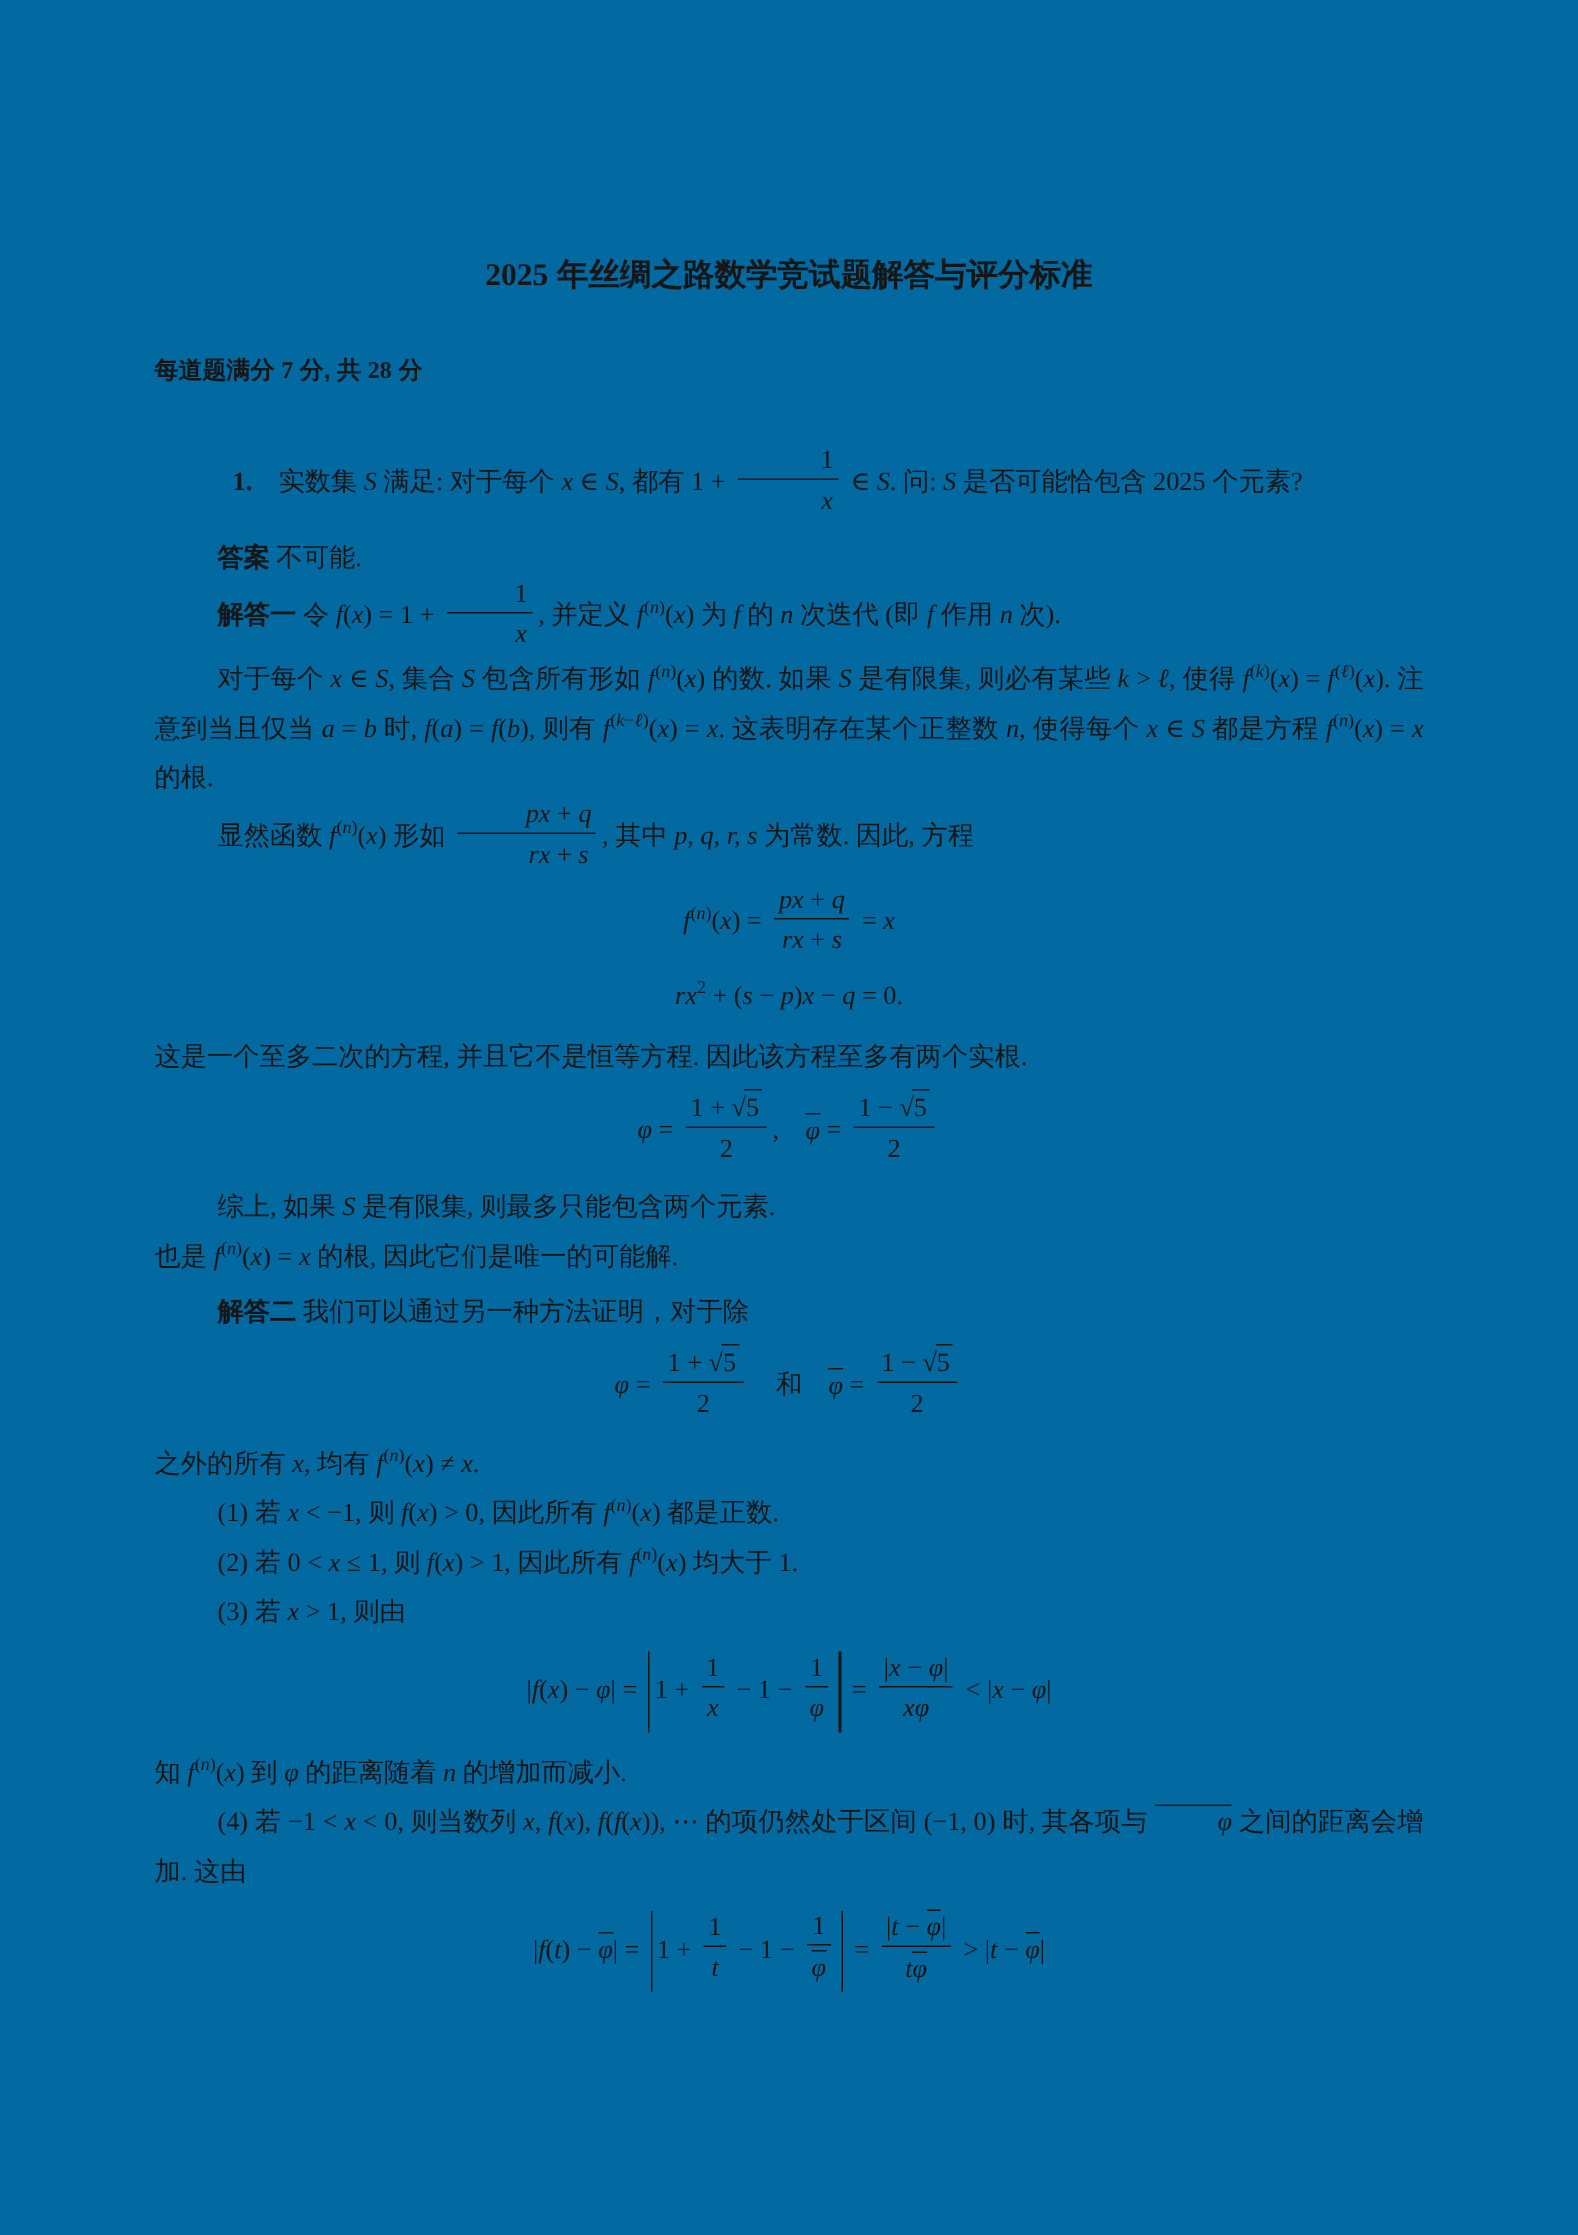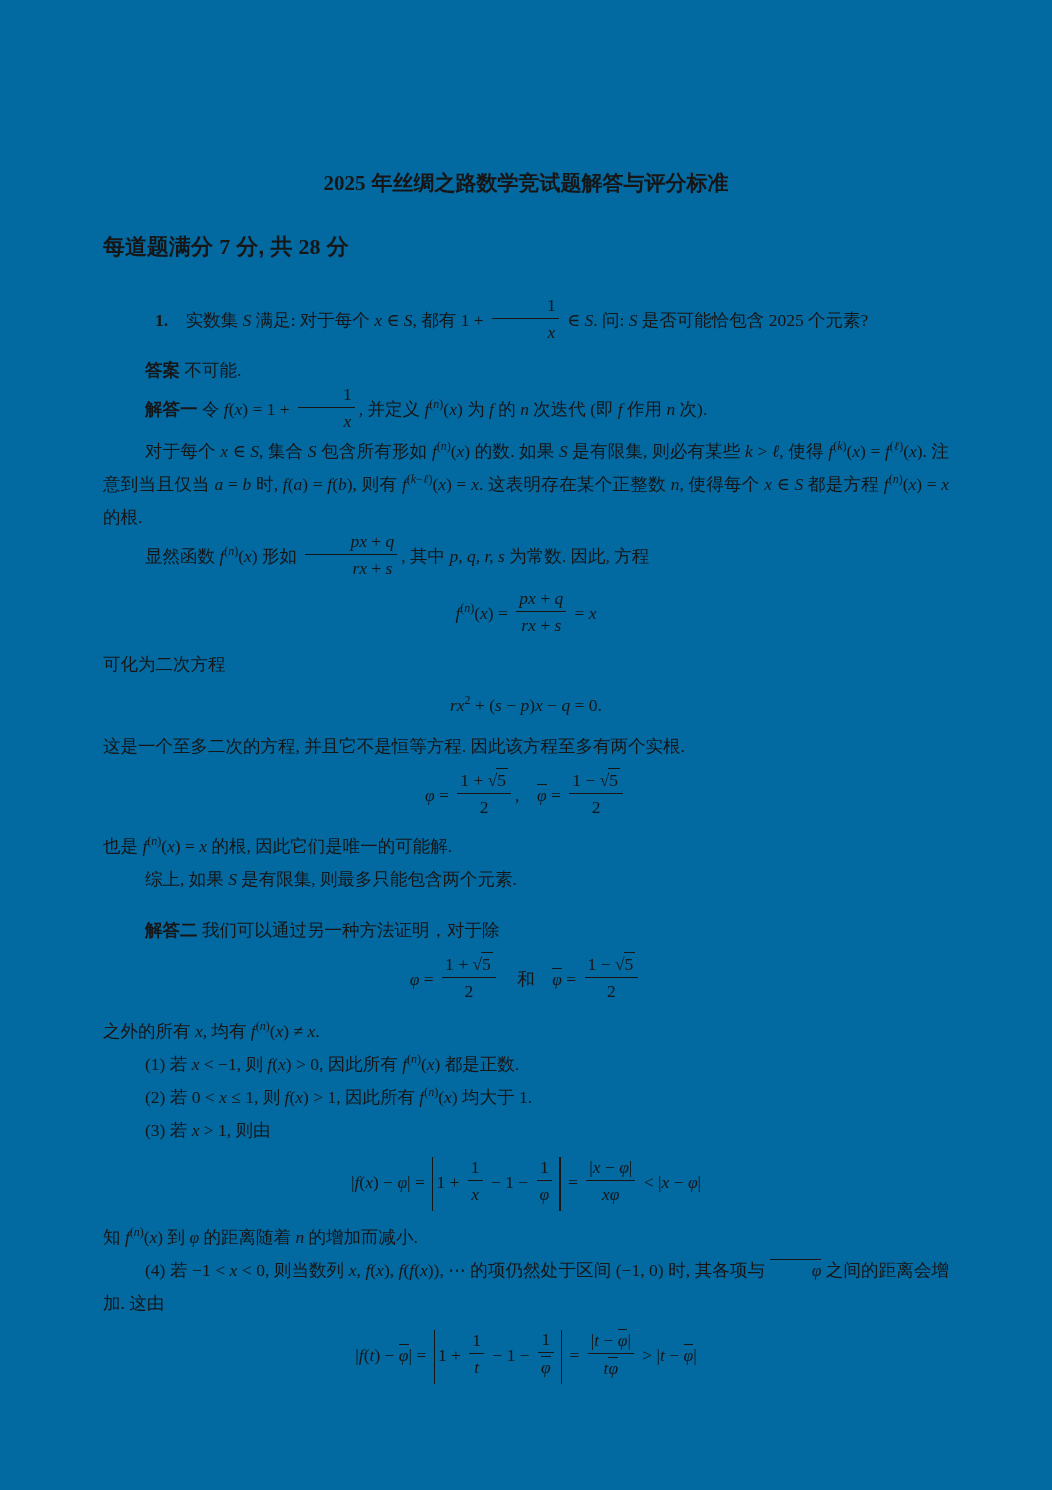--- a/index.html
+++ b/index.html
@@ -9,28 +9,28 @@
     background:#0369a1;color:#161616;
     font-family:"Liberation Serif","DejaVu Serif",serif;
     font-size:17.5px;
     overflow:hidden;
   }
   .content{position:absolute;left:103px;top:0;width:846px;}
   .title{
     text-align:center;font-size:21px;line-height:30px;
     margin:168px 0 0 0;font-weight:700;
   }
-  .subtitle{font-size:22px;margin:36px 0 0 0;line-height:26px;}
+  .subtitle{font-size:16px;margin:36px 0 0 0;line-height:26px;}
   .para{line-height:33px;margin:0;text-align:justify;}
   .display{margin:10px 0;text-align:center;line-height:normal;}
   .ind{text-indent:42px;}
   .ind2{text-indent:52px;}
   .mt26{margin-top:38px;}
   .mt22{margin-top:9px;}
-  .mt18{margin-top:18px;}
+  .mt18{margin-top:4px;}
   .mt14{margin-top:14px;}
   
   .ct{font-family:"Liberation Serif","DejaVu Serif",serif;}
   .cb{font-family:"Liberation Sans","DejaVu Sans",sans-serif;font-weight:700;}
   .rb{font-family:"Liberation Serif","DejaVu Serif",serif;font-weight:700;}
   .mi{font-family:"Liberation Serif","DejaVu Serif",serif;font-style:italic;}
   .mr{font-family:"Liberation Serif","DejaVu Serif",serif;}
   sup.msup{font-size:12px;line-height:0;vertical-align:7px;}
   sup.msup .mi,sup.msup .mr{font-size:12px;}
   .frac{
@@ -60,32 +60,31 @@
     <p class="para ind mt22"><span class="cb">答案</span><span class="ct"> 不可能.</span></p>
 
     <p class="para ind"><span class="cb">解答一</span><span class="ct"> 令 </span><span class="mi">f</span><span class="mr">(</span><span class="mi">x</span><span class="mr">) = 1 + </span><span class="frac"><span class="fn"><span class="mr">1</span></span><span class="fd"><span class="mi">x</span></span></span><span class="ct">, 并定义 </span><span class="mi">f</span><sup class="msup"><span class="mr">(</span><span class="mi">n</span><span class="mr">)</span></sup><span class="mr">(</span><span class="mi">x</span><span class="mr">)</span><span class="ct"> 为 </span><span class="mi">f</span><span class="ct"> 的 </span><span class="mi">n</span><span class="ct"> 次迭代 (即 </span><span class="mi">f</span><span class="ct"> 作用 </span><span class="mi">n</span><span class="ct"> 次).</span></p>
 
     <p class="para ind"><span class="ct">对于每个 </span><span class="mi">x</span><span class="mr"> ∈ </span><span class="mi">S</span><span class="ct">, 集合 </span><span class="mi">S</span><span class="ct"> 包含所有形如 </span><span class="mi">f</span><sup class="msup"><span class="mr">(</span><span class="mi">n</span><span class="mr">)</span></sup><span class="mr">(</span><span class="mi">x</span><span class="mr">)</span><span class="ct"> 的数. 如果 </span><span class="mi">S</span><span class="ct"> 是有限集, 则必有某些 </span><span class="mi">k</span><span class="mr"> &gt; </span><span class="mi">ℓ</span><span class="ct">, 使得 </span><span class="mi">f</span><sup class="msup"><span class="mr">(</span><span class="mi">k</span><span class="mr">)</span></sup><span class="mr">(</span><span class="mi">x</span><span class="mr">) = </span><span class="mi">f</span><sup class="msup"><span class="mr">(</span><span class="mi">ℓ</span><span class="mr">)</span></sup><span class="mr">(</span><span class="mi">x</span><span class="mr">)</span><span class="ct">. 注意到当且仅当 </span><span class="mi">a</span><span class="mr"> = </span><span class="mi">b</span><span class="ct"> 时, </span><span class="mi">f</span><span class="mr">(</span><span class="mi">a</span><span class="mr">) = </span><span class="mi">f</span><span class="mr">(</span><span class="mi">b</span><span class="mr">)</span><span class="ct">, 则有 </span><span class="mi">f</span><sup class="msup"><span class="mr">(</span><span class="mi">k</span><span class="mr">−</span><span class="mi">ℓ</span><span class="mr">)</span></sup><span class="mr">(</span><span class="mi">x</span><span class="mr">) = </span><span class="mi">x</span><span class="ct">. 这表明存在某个正整数 </span><span class="mi">n</span><span class="ct">, 使得每个 </span><span class="mi">x</span><span class="mr"> ∈ </span><span class="mi">S</span><span class="ct"> 都是方程 </span><span class="mi">f</span><sup class="msup"><span class="mr">(</span><span class="mi">n</span><span class="mr">)</span></sup><span class="mr">(</span><span class="mi">x</span><span class="mr">) = </span><span class="mi">x</span><span class="ct"> 的根.</span></p>
 
     <p class="para ind"><span class="ct">显然函数 </span><span class="mi">f</span><sup class="msup"><span class="mr">(</span><span class="mi">n</span><span class="mr">)</span></sup><span class="mr">(</span><span class="mi">x</span><span class="mr">)</span><span class="ct"> 形如 </span><span class="frac"><span class="fn"><span class="mi">px</span><span class="mr"> + </span><span class="mi">q</span></span><span class="fd"><span class="mi">rx</span><span class="mr"> + </span><span class="mi">s</span></span></span><span class="ct">, 其中 </span><span class="mi">p, q, r, s</span><span class="ct"> 为常数. 因此, 方程</span></p>
 
     <div class="display"><span class="mi">f</span><sup class="msup"><span class="mr">(</span><span class="mi">n</span><span class="mr">)</span></sup><span class="mr">(</span><span class="mi">x</span><span class="mr">) = </span><span class="frac"><span class="fn"><span class="mi">px</span><span class="mr"> + </span><span class="mi">q</span></span><span class="fd"><span class="mi">rx</span><span class="mr"> + </span><span class="mi">s</span></span></span><span class="mr"> = </span><span class="mi">x</span></div>
 
-    <p class="para"><span class="ct">可化为二次方程</span></p>
 
     <div class="display mt14"><span class="mi">rx</span><sup class="msup"><span class="mr">2</span></sup><span class="mr"> + (</span><span class="mi">s</span><span class="mr"> − </span><span class="mi">p</span><span class="mr">)</span><span class="mi">x</span><span class="mr"> − </span><span class="mi">q</span><span class="mr"> = 0.</span></div>
 
     <p class="para mt14"><span class="ct">这是一个至多二次的方程, 并且它不是恒等方程. 因此该方程至多有两个实根.</span></p>
 
 
     <div class="display"><span class="mi">φ</span><span class="mr"> = </span><span class="frac"><span class="fn"><span class="mr">1 + </span><span class="sq"><span class="sqs mr">√</span><span class="sqb mr">5</span></span></span><span class="fd"><span class="mr">2</span></span></span><span class="mr">,</span><span class="ct"> </span><span class="ov mi">φ</span><span class="mr"> = </span><span class="frac"><span class="fn"><span class="mr">1 − </span><span class="sq"><span class="sqs mr">√</span><span class="sqb mr">5</span></span></span><span class="fd"><span class="mr">2</span></span></span></div>
 
+    <p class="para ind"><span class="ct">综上, 如果 </span><span class="mi">S</span><span class="ct"> 是有限集, 则最多只能包含两个元素.</span></p>
+
     <p class="para"><span class="ct">也是 </span><span class="mi">f</span><sup class="msup"><span class="mr">(</span><span class="mi">n</span><span class="mr">)</span></sup><span class="mr">(</span><span class="mi">x</span><span class="mr">) = </span><span class="mi">x</span><span class="ct"> 的根, 因此它们是唯一的可能解.</span></p>
-
-    <p class="para ind"><span class="ct">综上, 如果 </span><span class="mi">S</span><span class="ct"> 是有限集, 则最多只能包含两个元素.</span></p>
 
     <p class="para ind mt18"><span class="cb">解答二</span><span class="ct"> 我们可以通过另一种方法证明，对于除</span></p>
 
     <div class="display"><span class="mi">φ</span><span class="mr"> = </span><span class="frac"><span class="fn"><span class="mr">1 + </span><span class="sq"><span class="sqs mr">√</span><span class="sqb mr">5</span></span></span><span class="fd"><span class="mr">2</span></span></span><span class="ct"> 和 </span><span class="ov mi">φ</span><span class="mr"> = </span><span class="frac"><span class="fn"><span class="mr">1 − </span><span class="sq"><span class="sqs mr">√</span><span class="sqb mr">5</span></span></span><span class="fd"><span class="mr">2</span></span></span></div>
 
     <p class="para"><span class="ct">之外的所有 </span><span class="mi">x</span><span class="ct">, 均有 </span><span class="mi">f</span><sup class="msup"><span class="mr">(</span><span class="mi">n</span><span class="mr">)</span></sup><span class="mr">(</span><span class="mi">x</span><span class="mr">) ≠ </span><span class="mi">x</span><span class="mr">.</span></p>
 
     <p class="para ind"><span class="ct">(1) 若 </span><span class="mi">x</span><span class="mr"> &lt; −1</span><span class="ct">, 则 </span><span class="mi">f</span><span class="mr">(</span><span class="mi">x</span><span class="mr">) &gt; 0</span><span class="ct">, 因此所有 </span><span class="mi">f</span><sup class="msup"><span class="mr">(</span><span class="mi">n</span><span class="mr">)</span></sup><span class="mr">(</span><span class="mi">x</span><span class="mr">)</span><span class="ct"> 都是正数.</span></p>
 
     <p class="para ind"><span class="ct">(2) 若 </span><span class="mr">0 &lt; </span><span class="mi">x</span><span class="mr"> ≤ 1</span><span class="ct">, 则 </span><span class="mi">f</span><span class="mr">(</span><span class="mi">x</span><span class="mr">) &gt; 1</span><span class="ct">, 因此所有 </span><span class="mi">f</span><sup class="msup"><span class="mr">(</span><span class="mi">n</span><span class="mr">)</span></sup><span class="mr">(</span><span class="mi">x</span><span class="mr">)</span><span class="ct"> 均大于 1.</span></p>

